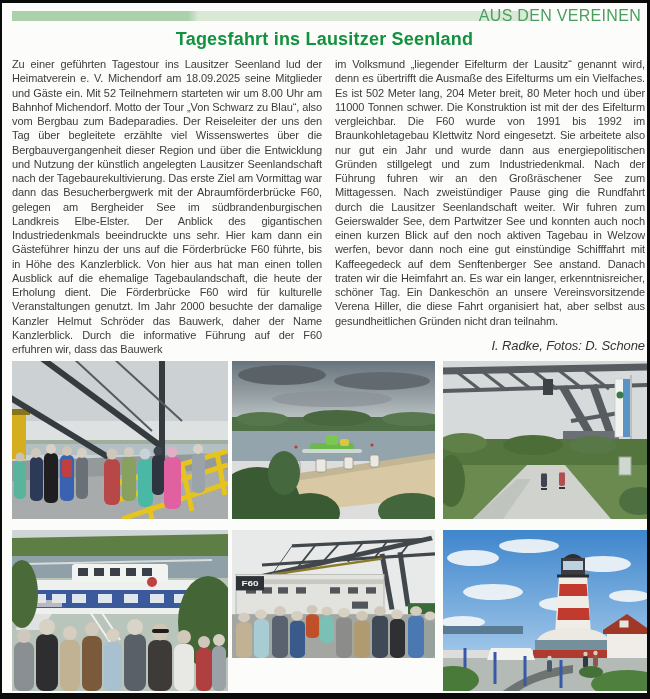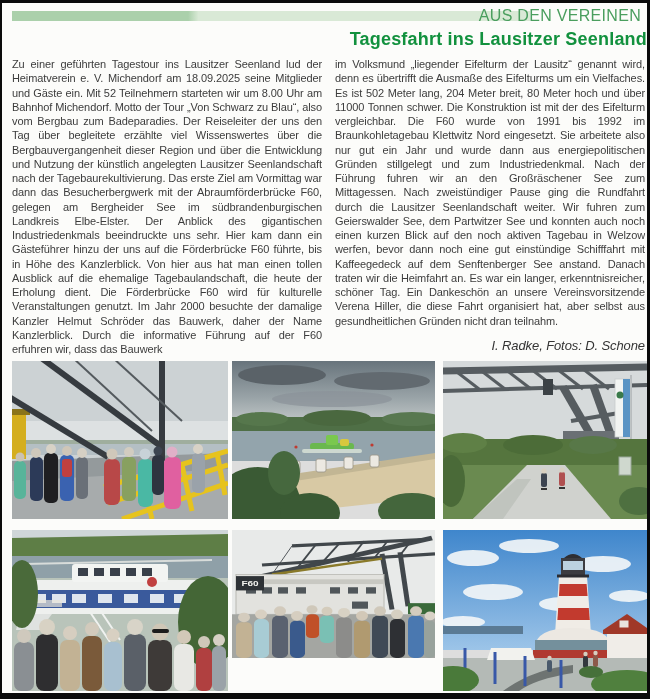--- a/index.html
+++ b/index.html
@@ -14,21 +14,21 @@
   body{background:#888;font-family:"Liberation Sans",sans-serif;}
   .page{
     position:relative;width:650px;height:699px;background:var(--paper);
     border-style:solid;border-color:#0b0b0b;border-width:3px 3px 6px 2px;
     overflow:hidden;margin:0 auto;
   }
   .greenbar{position:absolute;left:10px;top:8px;width:518px;height:10px;
     background:linear-gradient(to right,var(--bar_green_dark) 0 34%,var(--bar_green_light) 36% 100%);}
   .section-label{position:absolute;right:6px;top:4px;font-size:16px;letter-spacing:.3px;
     color:var(--section_green);font-family:"Liberation Sans",sans-serif;}
-  .title{position:absolute;left:0;right:0;top:26px;text-align:right;
+  .title{position:absolute;left:0;right:0;top:26px;text-align:center;
     font-size:18px;font-weight:bold;color:var(--title_green);letter-spacing:.2px;}
   .columns{position:absolute;left:10px;top:54px;width:633px;height:300px;
     display:flex;gap:13px;overflow:hidden;}
   .col{flex:1;font-size:11px;line-height:14.25px;color:var(--body_text);
     text-align:justify;hyphens:auto;-webkit-hyphens:auto;letter-spacing:-0.1px;}
   .attribution{margin-top:11px;text-align:right;font-style:italic;font-size:13px;color:#343434;}
   .photo{position:absolute;overflow:hidden;background:#ddd;}
   .photo svg{display:block;width:100%;height:100%;}
   .p1{left:10px;top:358px;width:216px;height:158px;}
   .p2{left:230px;top:358px;width:203px;height:158px;}

